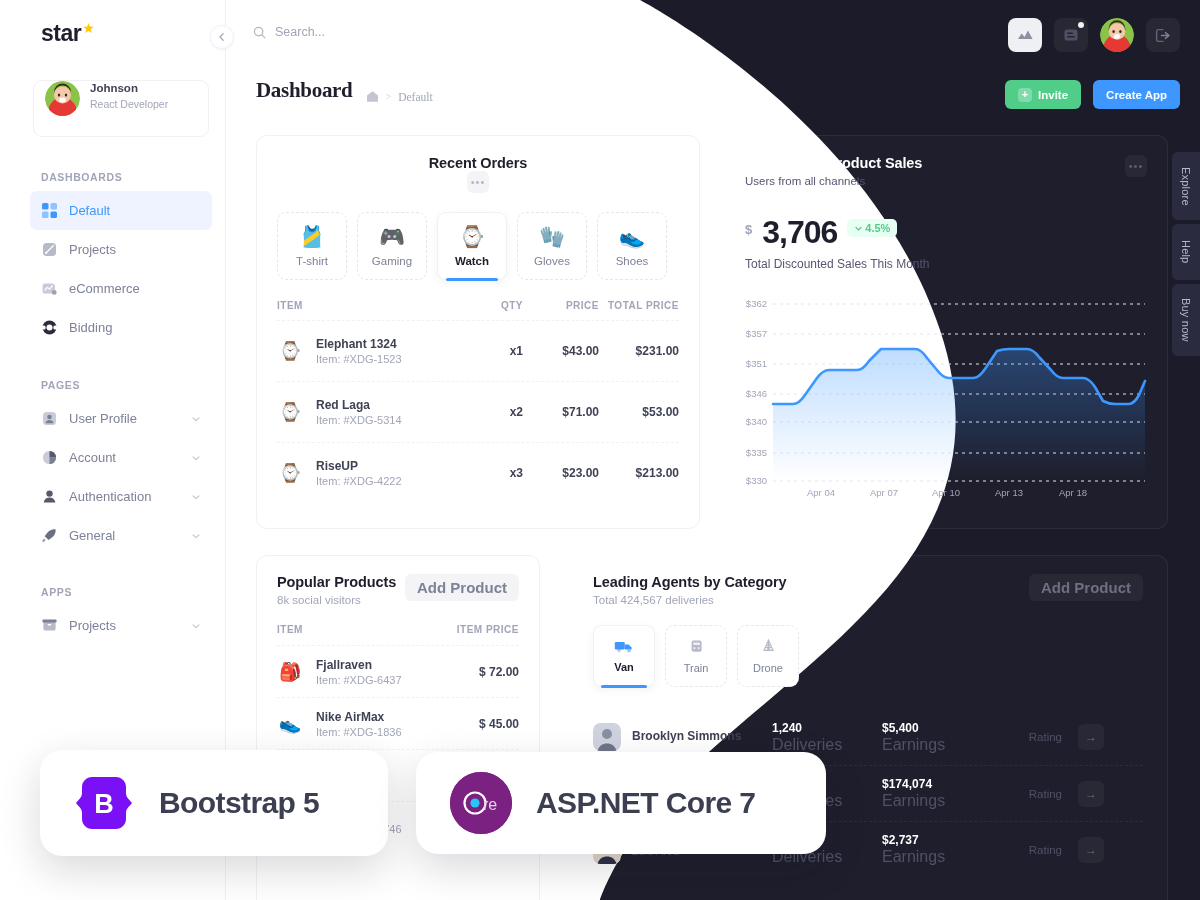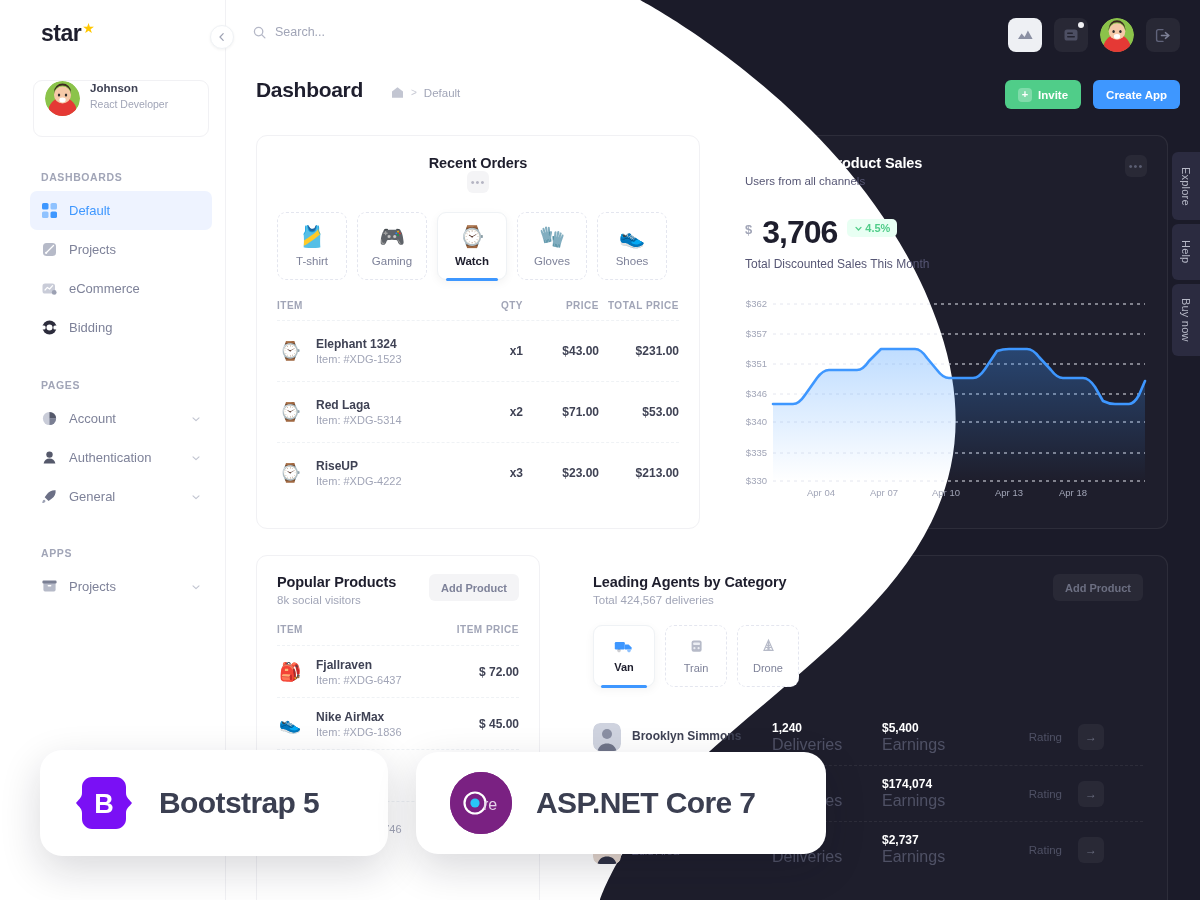--- a/index.html
+++ b/index.html
@@ -62,21 +62,21 @@
   .search-ph { font-size: 12.5px; color: #a1a5b7; }
 
   .top-actions { position: absolute; right: 20px; top: 18px; display: flex; align-items: center; gap: 12px; z-index: 20; }
   .tic { width: 34px; height: 34px; border-radius: 8px; display:flex; align-items:center; justify-content:center; position: relative; }
   .tic.light { background: #eef0f4; }
   .tic.dark { background: rgba(255,255,255,0.06); }
   .badge-dot { position: absolute; right: 4px; top: 4px; width: 6px; height: 6px; border-radius: 50%; background: #f1f1f4; }
   .avatar-top { width: 34px; height: 34px; border-radius: 50%; overflow: hidden; }
 
   
-  .page-head { position: absolute; left: 256px; top: 78px; display: flex; align-items: center; gap: 28px; z-index: 20; }
+  .page-head { position: absolute; left: 256px; top: 78px; display: flex; align-items: flex-end; gap: 13px; z-index: 20; font-family: Liberation Serif, serif; }
   .page-title { font-size: 21px; font-weight: 700; color: #1e1e2d; letter-spacing: -0.3px; }
   .crumbs { display: flex; align-items: center; gap: 7px; font-size: 11.5px; color: #a1a5b7; padding-top: 5px;}
   .crumb-sep { color: #c7c9d4; font-size: 10px; }
 
   .head-btns { position: absolute; right: 20px; top: 80px; display: flex; gap: 12px; z-index: 20; }
   .btn { height: 29px; border-radius: 6px; display: flex; align-items: center; gap: 6px; padding: 0 13px;
          font-size: 11.5px; font-weight: 600; cursor: pointer; }
   .btn-invite { background: #50cd89; color: #fff; }
   .btn-create { background: #3e97ff; color: #fff; }
   .plus-sq { width: 14px; height: 14px; border-radius: 4px; background: rgba(255,255,255,.28);
@@ -128,21 +128,21 @@
   .big-num { font-size: 32px; font-weight: 700; color: #1e1e2d; line-height: 1; letter-spacing: -1px; }
   .pill { background: #e8fff3; color: #50cd89; font-size: 11px; font-weight: 700; border-radius: 5px;
           padding: 3px 7px; display:flex; align-items:center; gap: 2px; margin-top: 3px; }
   .ds-cap { padding: 0 20px; margin-top: 9px; font-size: 12px; color: #a1a5b7; }
 
   .chart-box { position: absolute; left: 0; top: 155px; width: 444px; height: 215px; }
 
   
   #card-popular { left: 256px; top: 555px; width: 284px; height: 360px; }
   .pp-head { display:flex; align-items:flex-start; justify-content: space-between; padding: 18px 20px 0 20px; }
-  .addbtn { height: 27px; border-radius: 6px; background: #f4f4f6; color: #7e8299; font-size: 11px; font-weight: 600;
+  .addbtn { height: 27px; border-radius: 6px; background: #f4f4f6; color: #7e8299; font-size: 15px; font-weight: 600;
             display:flex; align-items:center; padding: 0 12px; }
   .addbtn.on-dark { background: rgba(255,255,255,0.05); color: #6c6f82; }
   .pp-tbl { padding: 0 20px; margin-top: 18px; }
   .pp-th { display:flex; justify-content: space-between; font-size: 10px; font-weight: 600; letter-spacing:.5px; color:#a1a5b7; padding-bottom: 10px; }
   .pp-tr { display: flex; align-items: center; height: 52px; border-top: 1px dashed #eff2f5; }
   .pp-tr:first-child { border-top: none; }
 
   
   #card-agents { left: 568px; top: 555px; width: 600px; height: 360px; }
   .la-head { display:flex; align-items:flex-start; justify-content: space-between; padding: 18px 24px 0 24px; }
@@ -262,20 +262,33 @@
         </span>
         <span class="nav-label">Bidding</span>
       </div>
     </nav>
 
     <div class="nav-section nav-pages">PAGES</div>
     <nav class="nav-list">
       <div class="nav-item">
         <span class="nav-ico">
           <svg viewBox="0 0 17 17">
+              <rect x="2" y="2" width="13" height="13" rx="3.5" fill="#c9ccd8"></rect>
+              <circle cx="8.5" cy="7" r="2.3" fill="#7a7f93"></circle>
+              <path d="M4.4 13.2c.6-2.2 2.2-3.3 4.1-3.3s3.5 1.1 4.1 3.3z" fill="#7a7f93"></path>
+            </svg>
+        </span>
+        <span class="nav-label">User Profile</span>
+        <svg class="chev" viewBox="0 0 10 10">
+            <path d="M2 3.8L5 6.6l3-2.8" stroke="#b6bac8" stroke-width="1.1" fill="none" stroke-linecap="round" stroke-linejoin="round"></path>
+          </svg>
+      </div>
+      <div class="nav-item">
+        <span class="nav-ico">
+          <svg viewBox="0 0 17 17">
               <circle cx="8.5" cy="8.5" r="6.6" fill="#c9ccd8"></circle>
               <path d="M8.5 8.5V1.9A6.6 6.6 0 0 1 15.1 8.5z" fill="#55596b"></path>
               <path d="M8.5 8.5h6.6a6.6 6.6 0 0 1-6.6 6.6z" fill="#7a7f93"></path>
             </svg>
         </span>
         <span class="nav-label">Account</span>
         <svg class="chev" viewBox="0 0 10 10">
             <path d="M2 3.8L5 6.6l3-2.8" stroke="#b6bac8" stroke-width="1.1" fill="none" stroke-linecap="round" stroke-linejoin="round"></path>
           </svg>
       </div>

